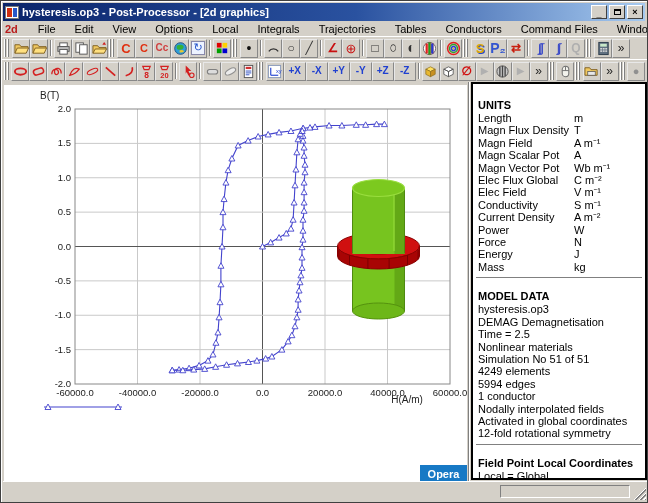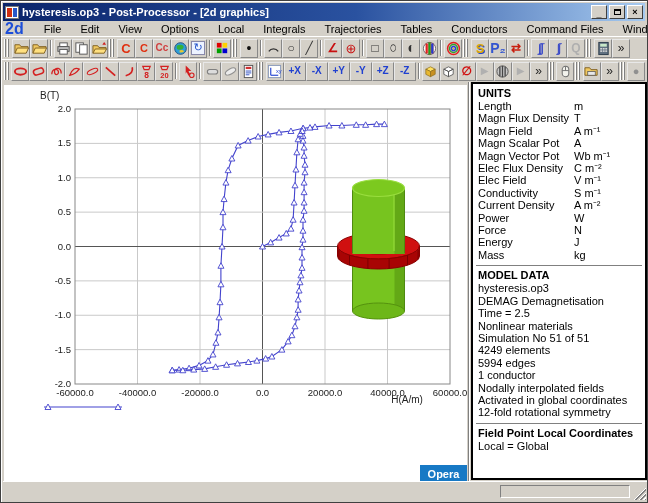--- a/index.html
+++ b/index.html
@@ -23,21 +23,21 @@
   .app-icon::after{content:"";position:absolute;right:1px;top:1px;width:4px;height:9px;background:#2858C8;}
   .t-title{flex:1;white-space:nowrap;overflow:hidden;}
   .t-btn{width:16px;height:14px;margin-left:2px;background:var(--chrome);
     border:1px solid;border-color:#fff #404040 #404040 #fff;font-size:9px;line-height:11px;
     text-align:center;color:#000;font-weight:bold;padding:0;display:flex;align-items:center;justify-content:center;}
   .sq{width:7px;height:6px;border:1px solid #000;border-top-width:2px;display:inline-block;}
   .rsq{width:6px;height:5px;border:1px solid #000;border-top-width:2px;display:inline-block;box-shadow:2px -2px 0 -0.5px #000;}
   .mini{transform:translateY(2px);}
   
   .menubar{height:15px;display:flex;align-items:center;padding:1px 4px 0 4px;font-size:11px;color:#000;}
-  .mdi-logo{color:#1d4ed8;font-weight:bold;font-size:16px;margin-right:7px;}
+  .mdi-logo{color:#b91c1c;font-weight:bold;font-size:11px;margin-right:7px;}
   .menu-items{display:flex;flex:1;}
   .menu-item{padding:0 6px;white-space:nowrap;margin-left:7px;}
   .m-btn{width:15px;height:12px;margin-left:1px;background:var(--chrome);border:1px solid;
     border-color:#fff #404040 #404040 #fff;font-size:8px;line-height:9px;font-weight:bold;text-align:center;
     display:flex;align-items:center;justify-content:center;padding:0;}
   
   .toolbar{height:23px;display:flex;align-items:center;padding:1px 2px;border-top:1px solid #fff;}
   .tb-grip{width:7px;height:18px;margin:0 1px;
     background:linear-gradient(90deg,#fff 0 1px,#808080 1px 2px,transparent 2px 3px,#fff 3px 4px,#808080 4px 5px,transparent 5px);}
   .tb-sep{width:2px;height:16px;margin:0 2px;background:#808080;border-right:1px solid #fff;}
@@ -50,21 +50,21 @@
   .tall{transform:scaleY(1.35);}
   .ic-s{text-shadow:1px 1px 0 #2244CC;}
   .ic-framed{border:1px solid #88A;background:#EDF3FF;width:14px;height:14px;display:flex;align-items:center;justify-content:center;}
   
   .client{position:absolute;left:2px;top:81px;width:644px;height:401px;background:var(--chrome);}
   .canvas{position:absolute;left:1px;top:3px;width:463px;height:398px;background:#fff;}
   .divider{position:absolute;left:465px;top:0;width:3px;height:401px;
     background:linear-gradient(90deg,#808080 0 1px,#fff 1px 2px,var(--chrome) 2px);}
   .panel{position:absolute;left:468px;top:0;width:176px;height:398px;background:#fff;
     border:2px solid #000;padding:3px 5px;font-size:11px;color:#000;overflow:hidden;}
-  .ptitle{font-weight:bold;line-height:13px;}
+  .ptitle{font-weight:bold;line-height:13px;margin-top:12px;}
   .prow{display:flex;line-height:12.4px;}
   .plbl{width:96px;flex:0 0 auto;}
   .pline{line-height:12.4px;white-space:nowrap;}
   .psep{border-top:1px solid #808080;margin:4px -2px 3px -2px;}
   .opera-badge{position:absolute;left:416px;top:380px;width:47px;height:17px;background:var(--opera);
     color:#fff;font-size:11px;font-weight:bold;display:flex;align-items:center;justify-content:center;}
   
   .statusbar{position:absolute;left:2px;bottom:2px;width:644px;height:19px;background:var(--chrome);
     border-top:1px solid #fff;display:flex;align-items:center;}
   .s-panel{margin-left:auto;width:130px;height:13px;border:1px solid;border-color:#808080 #fff #fff #808080;}
@@ -538,21 +538,21 @@
           </div>
           <div class="prow">
             <span class="plbl">Magn Scalar Pot</span>
             <span class="pval">A</span>
           </div>
           <div class="prow">
             <span class="plbl">Magn Vector Pot</span>
             <span class="pval">Wb m⁻¹</span>
           </div>
           <div class="prow">
-            <span class="plbl">Elec Flux Density</span>
+            <span class="plbl">Elec Flux Global</span>
             <span class="pval">C m⁻²</span>
           </div>
           <div class="prow">
             <span class="plbl">Elec Field</span>
             <span class="pval">V m⁻¹</span>
           </div>
           <div class="prow">
             <span class="plbl">Conductivity</span>
             <span class="pval">S m⁻¹</span>
           </div>

